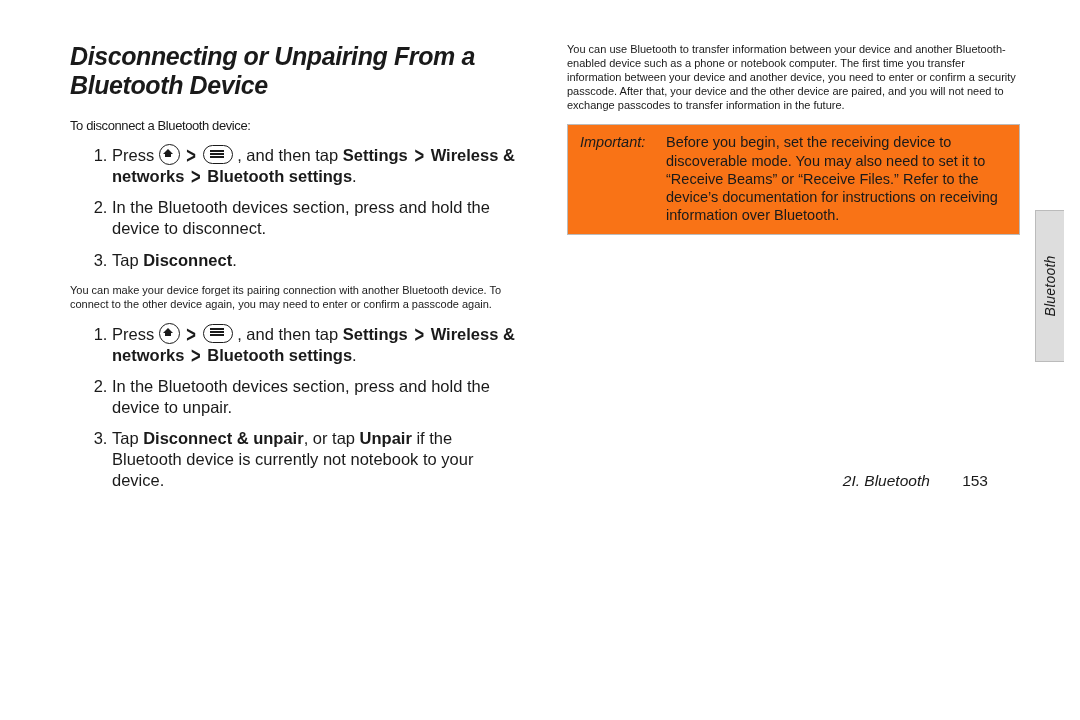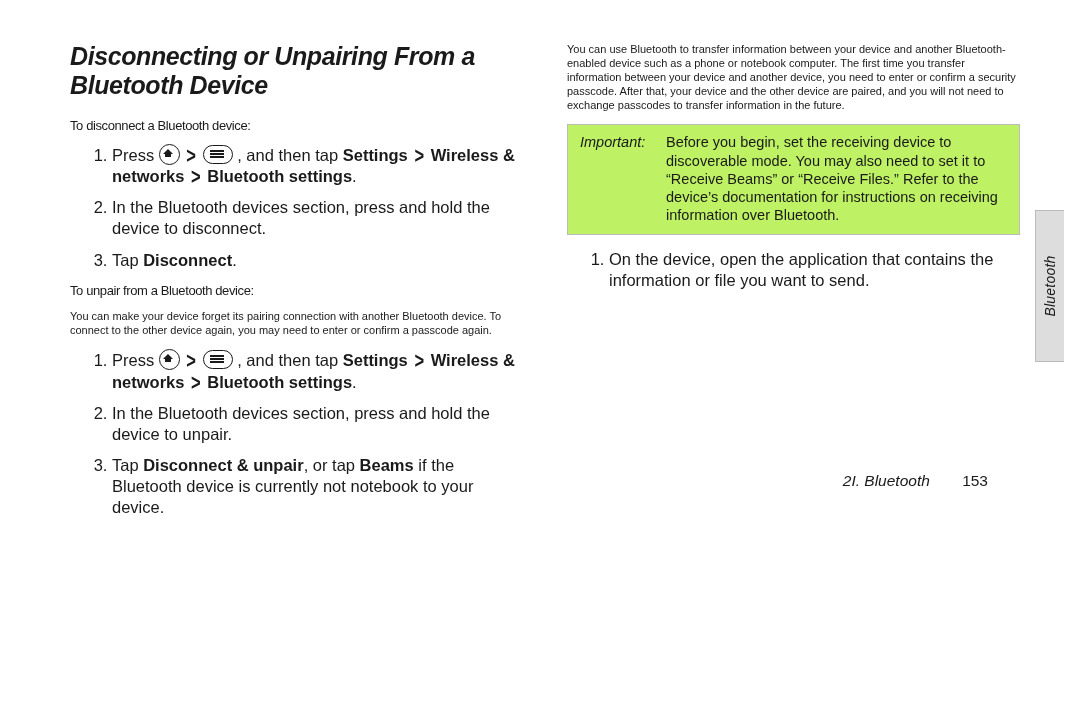--- a/index.html
+++ b/index.html
@@ -14,21 +14,21 @@
   p{font-size:11px;line-height:1.28;margin:0 0 12px 0}
   .circ{display:inline-block;width:19px;height:19px;border:1.5px solid #1a1a1a;border-radius:50%;vertical-align:-4px;position:relative;text-align:center}
   .house{position:absolute;left:3.5px;top:4px;width:0;height:0;border-left:5px solid transparent;border-right:5px solid transparent;border-bottom:5px solid #1a1a1a}
   .house::after{content:"";position:absolute;left:-3px;top:4px;width:6px;height:4px;background:#1a1a1a}
   .pill{display:inline-block;width:28px;height:17px;border:1.5px solid #1a1a1a;border-radius:10px;vertical-align:-3px;position:relative}
   .bars{position:absolute;left:6px;top:3.5px;width:14px;height:2px;background:#1a1a1a;box-shadow:0 3px 0 #1a1a1a,0 6px 0 #1a1a1a}
   .gt{font-weight:700;display:inline-block;transform:scaleY(1.3);padding:0 2px}
   ul.dot{list-style:none;padding-left:6px;margin:4px 0 12px 0}
   ul.dot li{font-size:16.5px;line-height:1.5;margin:0}
   ul.dot li::before{content:"";display:inline-block;width:7px;height:7px;background:#1a1a1a;border-radius:50%;margin-right:10px;vertical-align:2px}
-  .note{background:#bef264;border:1px solid #bbb;padding:8px 10px 10px 12px;margin:2px 0 14px 0;font-size:14.5px;line-height:1.25}
+  .note{background:#f97316;border:1px solid #bbb;padding:8px 10px 10px 12px;margin:2px 0 14px 0;font-size:14.5px;line-height:1.25}
   .note .hdr{font-style:italic;display:inline-block;width:82px;vertical-align:top}
   .note .body{display:inline-block;width:calc(100% - 88px);vertical-align:top}
   .tab{position:absolute;right:16px;top:210px;width:28px;height:150px;background:#ddd;border:1px solid #bbb;border-right:none;border-radius:0}
   .tab span{position:absolute;left:50%;top:50%;transform:translate(-50%,-50%) rotate(-90deg);font-style:italic;font-size:14px;white-space:nowrap;letter-spacing:.2px}
   .footer{position:absolute;right:92px;bottom:30px;font-size:15.5px}
   .footer .sect{font-style:italic}
   .footer .num{display:inline-block;margin-left:28px}
 </style>
 </head>
 <body>
@@ -51,51 +51,47 @@
           <b>Wireless &amp; networks</b>
           <b class="gt">&gt;</b>
           <b>Bluetooth settings</b><span>.</span>
         </li>
         <li>In the Bluetooth devices section, press and hold the device to disconnect.</li>
         <li>
           <span>Tap </span><b>Disconnect</b><span>.</span>
         </li>
       </ol>
 
-      <p class="lead lead-tight">To unpair from a Bluetooth device:</p>
       <p>You can make your device forget its pairing connection with another Bluetooth device. To connect to the other device again, you may need to enter or confirm a passcode again.</p>
       <ol>
         <li>
           <span>Press </span>
           <span class="circ"><span class="house"></span></span>
           <span class="gt">&gt;</span>
           <span class="pill"><span class="bars"></span></span>
           <span>, and then tap </span>
           <b>Settings</b>
           <b class="gt">&gt;</b>
           <b>Wireless &amp; networks</b>
           <b class="gt">&gt;</b>
           <b>Bluetooth settings</b><span>.</span>
         </li>
         <li>In the Bluetooth devices section, press and hold the device to unpair.</li>
         <li>
-          <span>Tap </span><b>Disconnect &amp; unpair</b><span>, or tap </span><b>Beams</b><span> if the Bluetooth device is currently not notebook to your device.</span>
+          <span>Tap </span><b>Disconnect &amp; unpair</b><span>, or tap </span><b>Unpair</b><span> if the Bluetooth device is currently not notebook to your device.</span>
         </li>
       </ol>
     </div>
 
     <div class="col">
       <p>You can use Bluetooth to transfer information between your device and another Bluetooth-enabled device such as a phone or notebook computer. The first time you transfer information between your device and another device, you need to enter or confirm a security passcode. After that, your device and the other device are paired, and you will not need to exchange passcodes to transfer information in the future.</p>
       <div class="note">
         <span class="hdr">Important:</span>
         <span class="body">Before you begin, set the receiving device to discoverable mode. You may also need to set it to “Receive Beams” or “Receive Files.” Refer to the device’s documentation for instructions on receiving information over Bluetooth.</span>
       </div>
-      <ol>
-        <li>On the device, open the application that contains the information or file you want to send.</li>
-      </ol>
     </div>
 
   </div>
 
   <div class="tab">
     <span>Bluetooth</span>
   </div>
 
   <div class="footer">
     <span class="sect">2I. Bluetooth</span>

